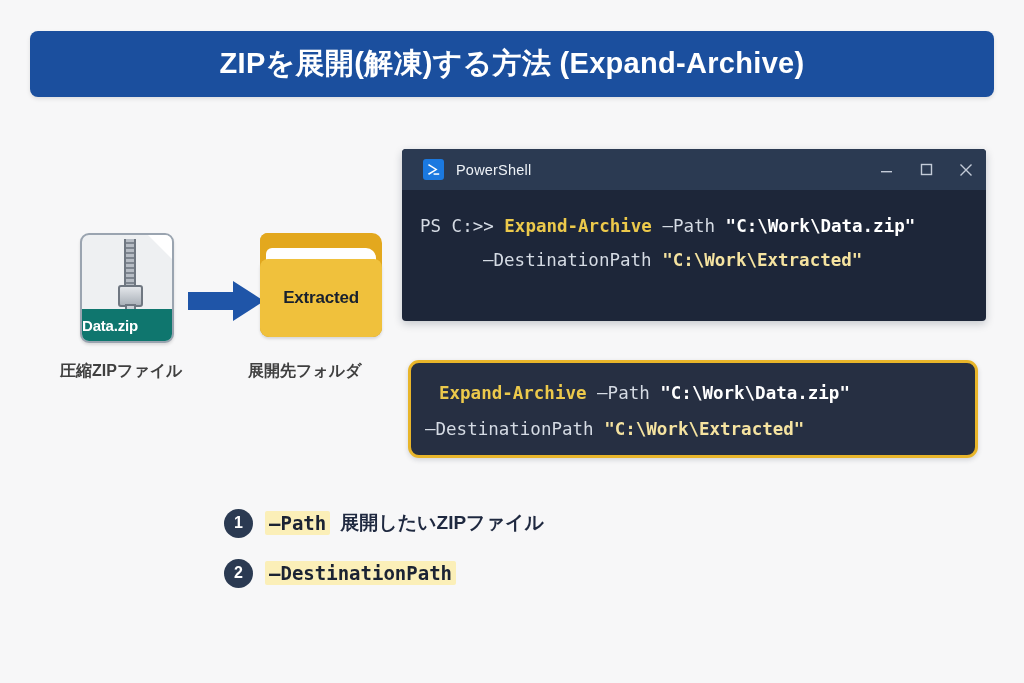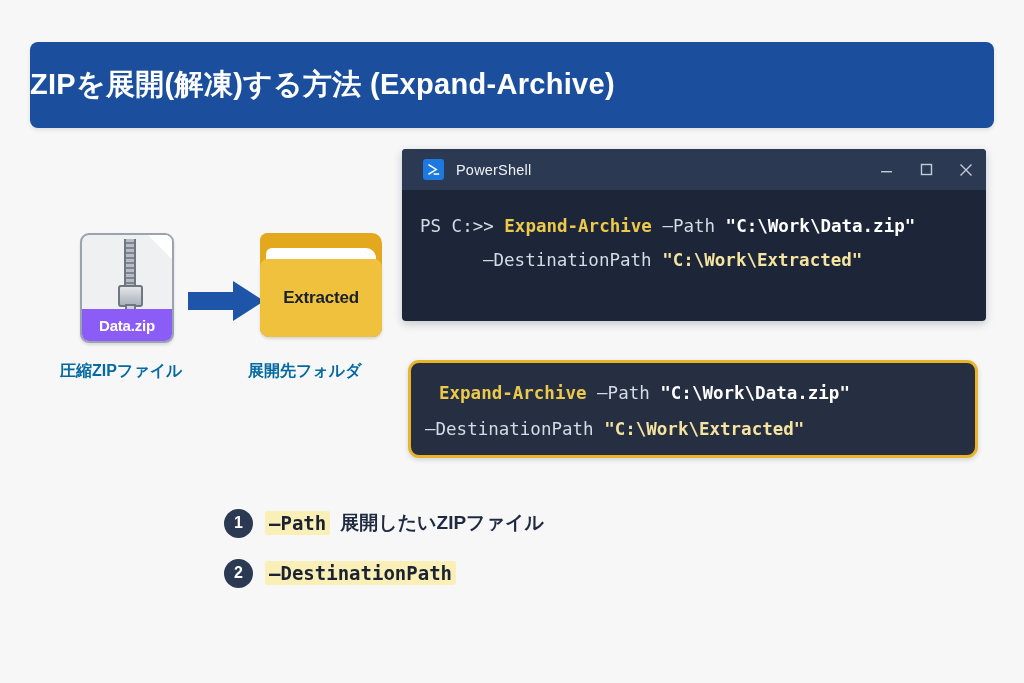--- a/index.html
+++ b/index.html
@@ -17,28 +17,28 @@
   .slide {
     position: relative;
     width: 1024px;
     height: 683px;
   }
 
   
   .title-banner {
     position: absolute;
     left: 30px;
-    top: 42px;
+    top: 31px;
     width: 964px;
-    height: 86px;
+    height: 66px;
     background: #1b4f9e;
     border-radius: 8px;
     display: flex;
     align-items: center;
-    justify-content: flex-start;
+    justify-content: center;
     box-shadow: 0 2px 4px rgba(0,0,0,0.10);
   }
   .title-text {
     color: #ffffff;
     font-size: 29px;
     font-weight: bold;
     letter-spacing: 0.3px;
     white-space: nowrap;
   }
 
@@ -110,24 +110,23 @@
     border: 2px solid #6f7781;
     border-radius: 0 0 3px 3px;
     box-sizing: border-box;
   }
   .zip-band {
     position: absolute;
     left: 0;
     right: 0;
     bottom: 0;
     height: 32px;
-    background: #8b5cf6;
-    display: flex;
-    align-items: center;
-    justify-content: center;
+    background: #0f766e;
+    display: flex;
+    align-items: center;
   }
   .zip-band-text {
     color: #ffffff;
     font-size: 15px;
     font-weight: bold;
     letter-spacing: -0.2px;
   }
 
   
   .arrow {
@@ -191,21 +190,21 @@
     font-size: 17px;
     font-weight: bold;
     letter-spacing: -0.2px;
   }
 
   
   .caption {
     position: absolute;
     font-size: 16px;
     font-weight: bold;
-    color: #0369a1;
+    color: #404040;
     white-space: nowrap;
   }
   .caption-zip { left: 60px; top: 361px; }
   .caption-folder { left: 248px; top: 361px; }
 
   
   .ps-window {
     position: absolute;
     left: 402px;
     top: 149px;

